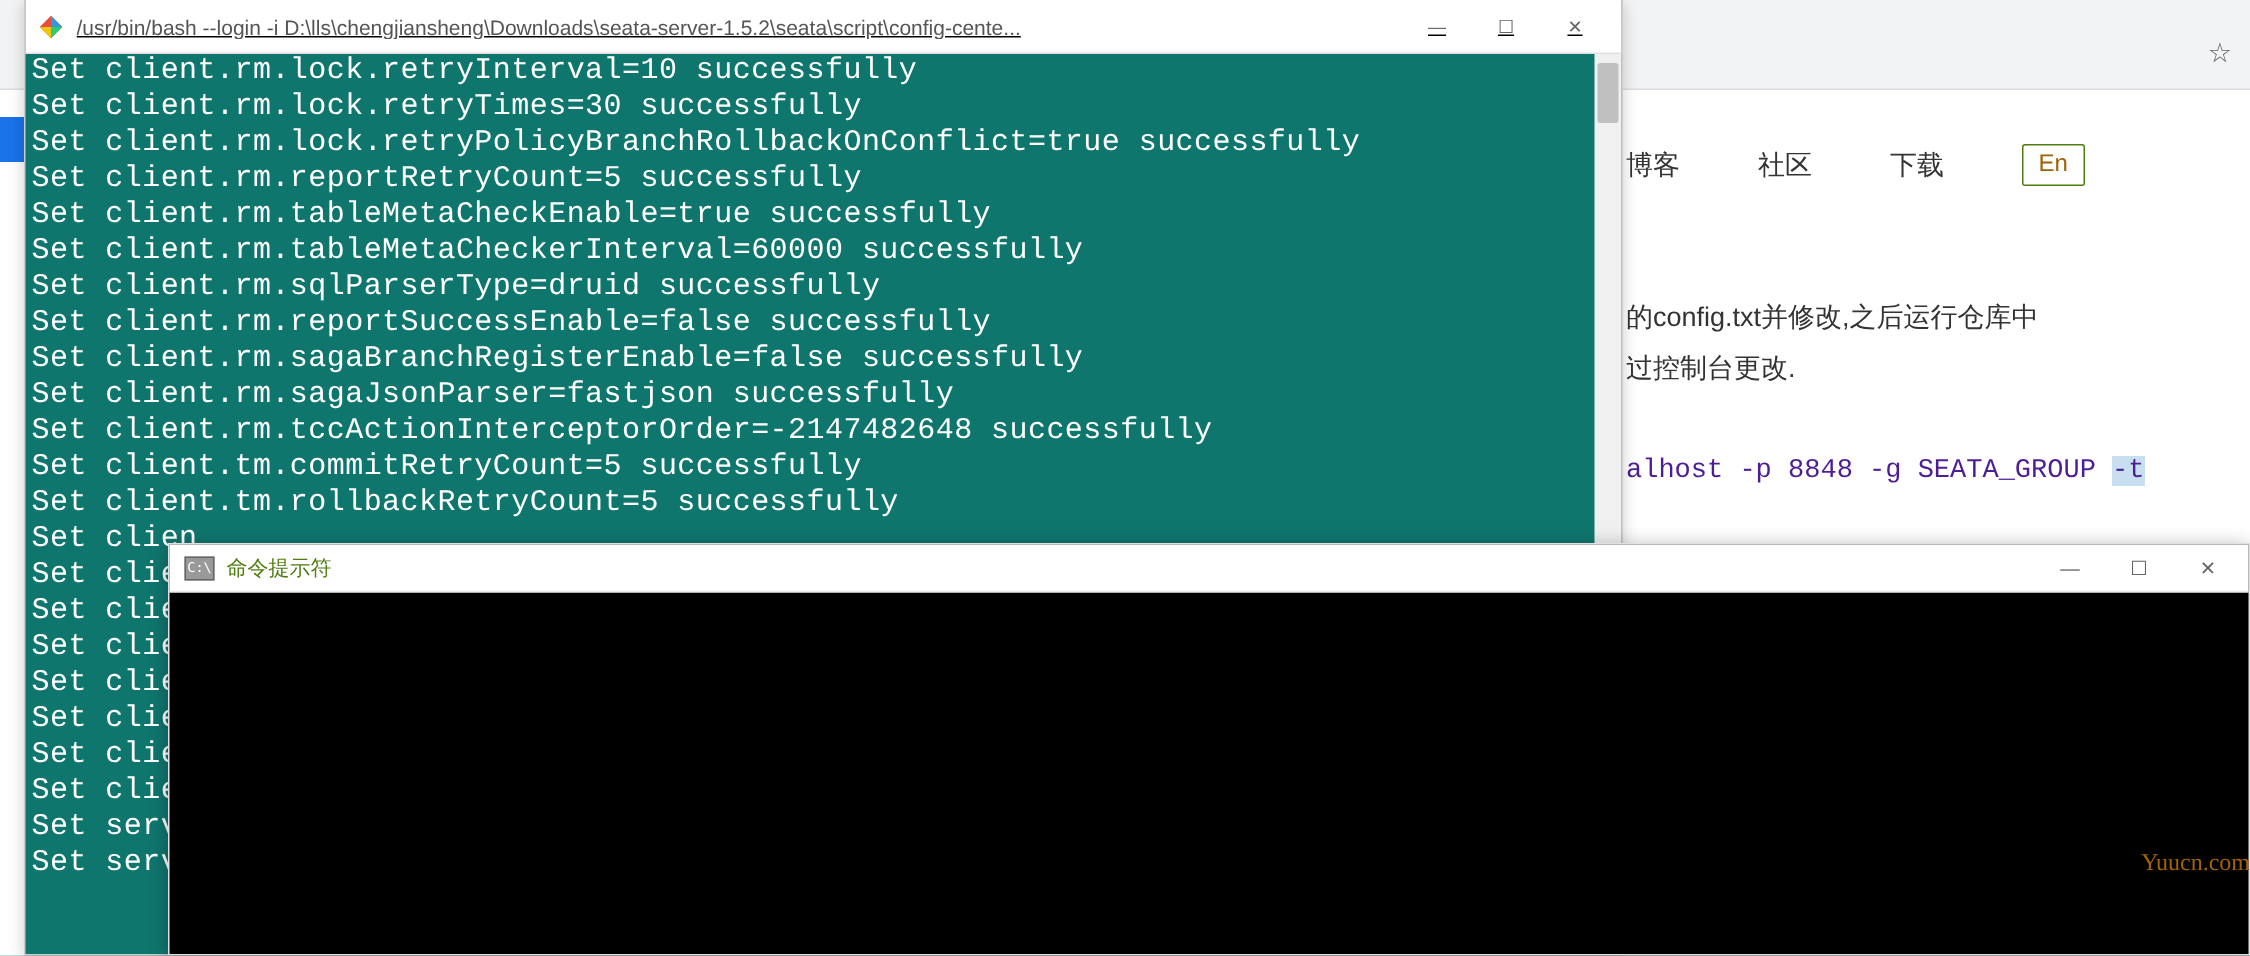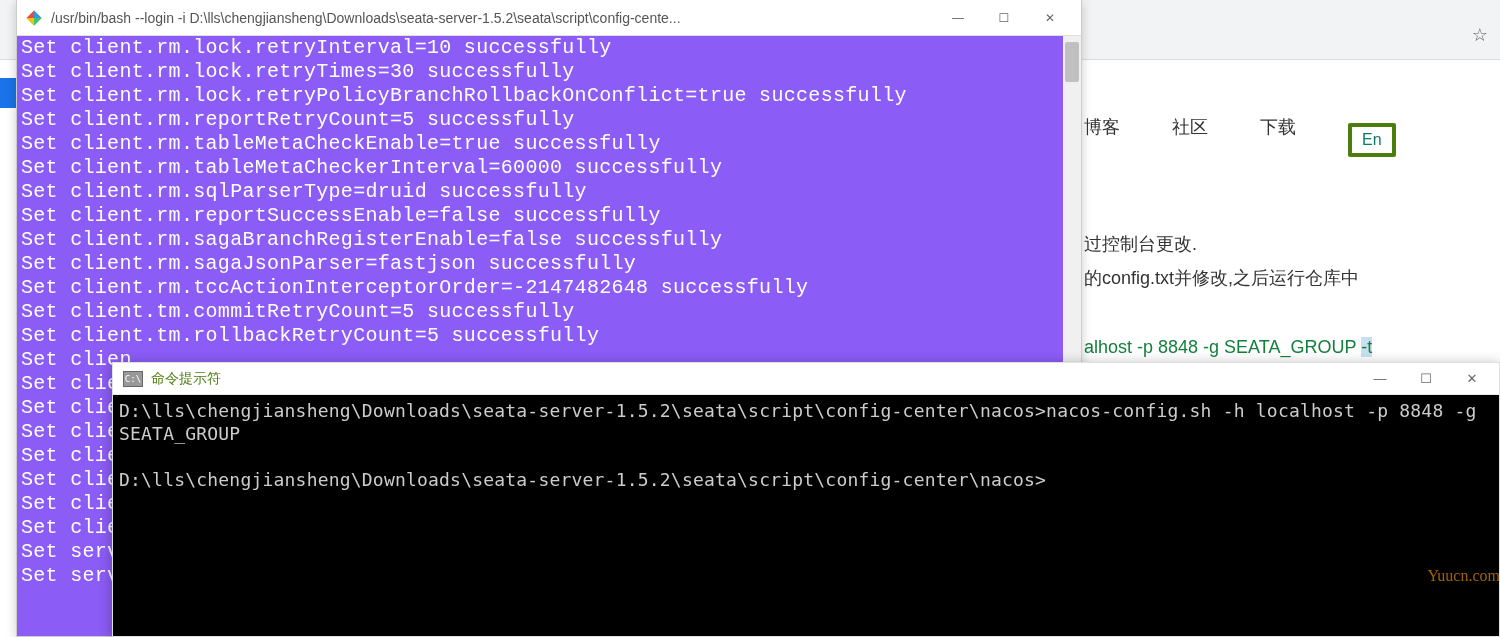--- a/index.html
+++ b/index.html
@@ -39,48 +39,48 @@
   }
   .nav-row {
     display: flex;
     gap: 52px;
     align-items: center;
     margin-bottom: 70px;
     font-size: 18px;
     color: #333;
   }
   .nav-row .lang-badge {
-    border: 4px solid #4d7c0f;
-    color: #0f766e;
+    border: 1px solid #4d7c0f;
+    color: #a16207;
     padding: 4px 10px;
     font-size: 16px;
     border-radius: 2px;
-    margin-top: 27px;
   }
   .doc-text {
     font-size: 18px;
     color: #333;
     line-height: 1.9;
   }
   .code-span {
-    font-family: Liberation Sans, sans-serif;
-    color: #15803d;
+    font-family: Liberation Mono, monospace;
+    color: #4c1d95;
   }
   .code-span .hl { background: #c7dff0; }
 
   
   .win1 {
     position: absolute;
     left: 16px; top: 0;
     width: 1066px;
     height: 637px;
-    background: #8b5cf6;
+    background: #0f766e;
     border: 1px solid #ccc;
     border-top: none;
     box-shadow: 0 2px 10px rgba(0,0,0,0.2);
+    text-decoration: underline;
   }
   .win1 .titlebar {
     height: 36px;
     background: #fff;
     display: flex;
     align-items: center;
     padding: 0 8px;
     color: #333;
     border-bottom: 1px solid #e0e0e0;
   }
@@ -209,22 +209,22 @@
     <span class="browser-star">☆</span>
   </div>
   <div class="page-content">
     <div class="nav-row">
       <span>博客</span>
       <span>社区</span>
       <span>下载</span>
       <span class="lang-badge">En</span>
     </div>
     <div class="doc-text">
+      <div>的config.txt并修改,之后运行仓库中</div>
       <div>过控制台更改.</div>
-      <div>的config.txt并修改,之后运行仓库中</div>
       <br>
       <div class="code-span">
         <span>alhost -p 8848 -g SEATA_GROUP </span><span class="hl">-t</span>
       </div>
     </div>
   </div>
 </div>
 
 <div class="blue-strip"></div>
 
@@ -274,18 +274,15 @@
 <div class="win2">
   <div class="titlebar">
     <span class="title-icon-cmd">C:\</span>
     <span class="title-text">命令提示符</span>
     <div class="win-controls">
       <span>—</span>
       <span>☐</span>
       <span>✕</span>
     </div>
   </div>
-  <div class="console" id="console2">D:\lls\chengjiansheng\Downloads\seata-server-1.5.2\seata\script\config-center\nacos&gt;nacos-config.sh -h localhost -p 8848 -g SEATA_GROUP
-
-D:\lls\chengjiansheng\Downloads\seata-server-1.5.2\seata\script\config-center\nacos&gt;</div>
 </div>
 
 <div class="watermark">Yuucn.com</div>
 
 </body></html>

